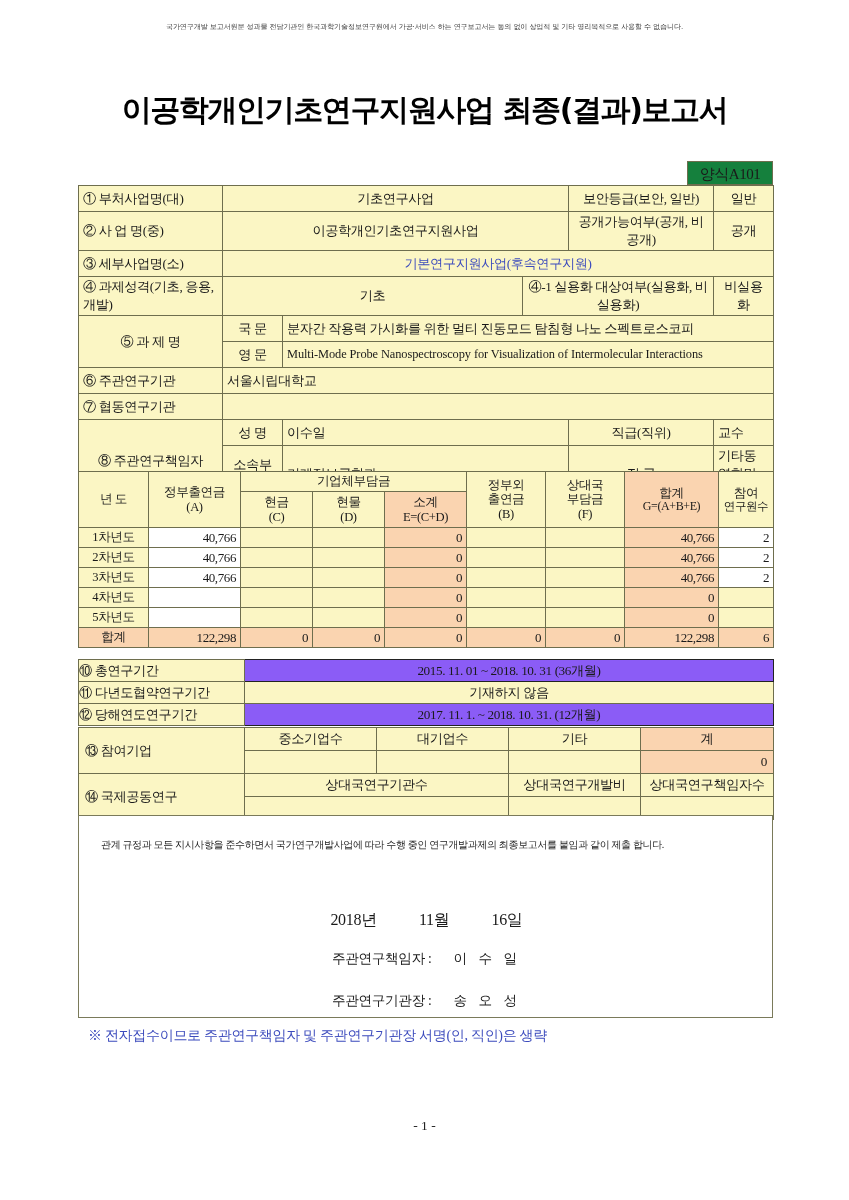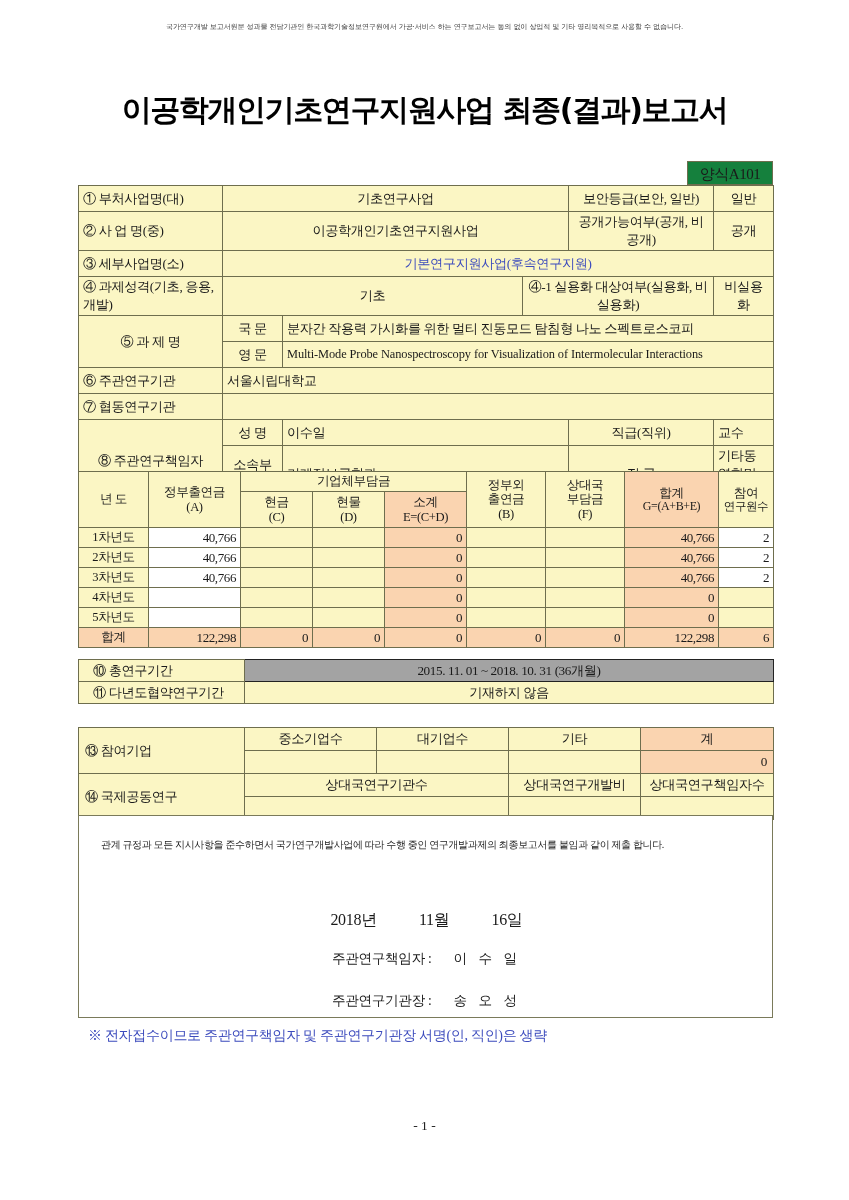--- a/index.html
+++ b/index.html
@@ -154,25 +154,25 @@
     width: 695px;
     border-collapse: collapse;
     table-layout: fixed;
     font-size: 13.2px;
   }
   table.period td {
     border: 1px solid #6e6e4e;
     background: #fbf6c4;
     height: 22px;
     box-sizing: border-box;
-    padding: 0 14px;
+    padding: 0 0;
     letter-spacing: -0.4px;
     vertical-align: middle;
   }
-  table.period td.dark-bd { border: 1px solid #222; background: #a3a3a3; text-align: center; }
+  table.period td.dark-bd { border: 1px solid #222; background: #8b5cf6; text-align: center; }
   table.period td.center { text-align: center; }
 
   
   .comp-wrap {
     position: absolute;
     top: 727px;
     left: 78px;
     width: 695px;
   }
   table.comp {
@@ -479,20 +479,24 @@
       </colgroup>
       <tbody>
         <tr>
           <td>⑩ 총연구기간</td>
           <td class="dark-bd">2015. 11. 01 ~ 2018. 10. 31 (36개월)</td>
         </tr>
         <tr>
           <td>⑪ 다년도협약연구기간</td>
           <td class="center">기재하지 않음</td>
         </tr>
+        <tr>
+          <td>⑫ 당해연도연구기간</td>
+          <td class="dark-bd">2017. 11. 1. ~ 2018. 10. 31. (12개월)</td>
+        </tr>
       </tbody>
     </table>
   </div>
 
   <div class="comp-wrap">
     <table class="comp">
       <colgroup>
         <col style="width:166px">
         <col style="width:132px">
         <col style="width:132px">

